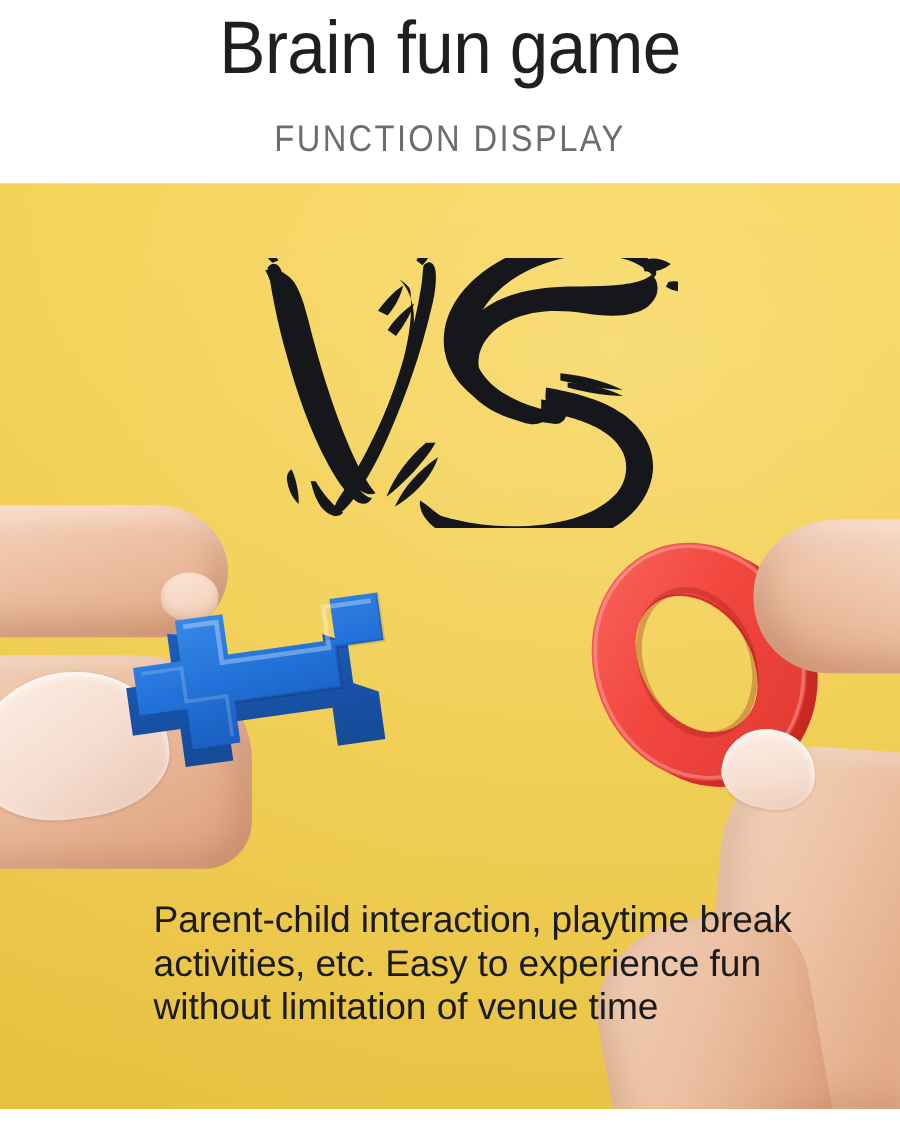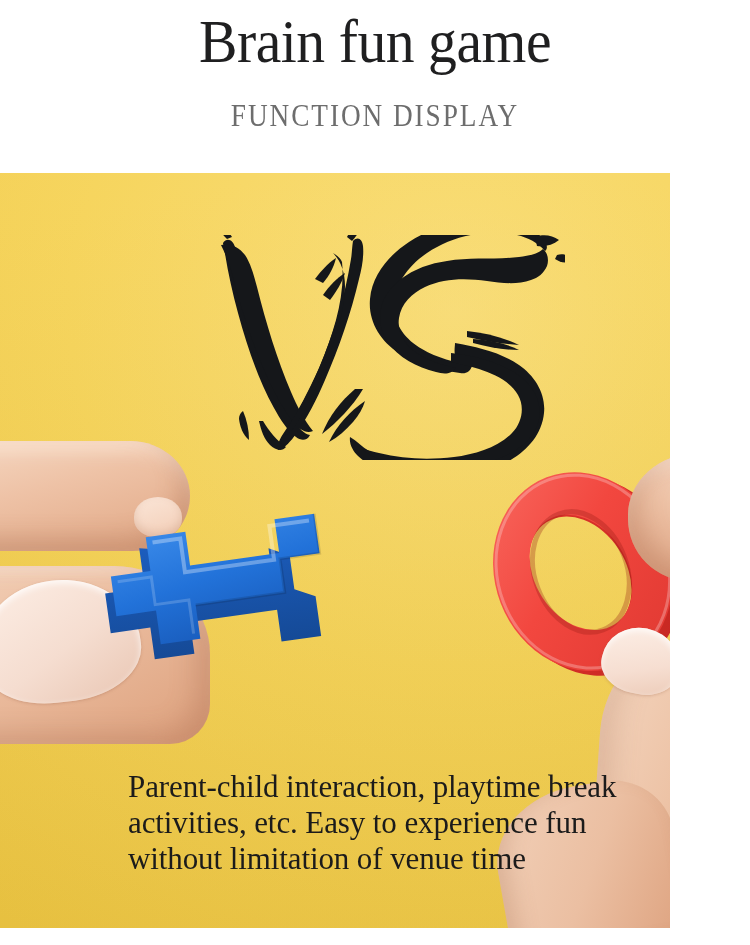--- a/index.html
+++ b/index.html
@@ -12,21 +12,20 @@
     height: 945px;
     font-family: "Liberation Sans", sans-serif;
     overflow: hidden;
   }
   .page {
     position: relative;
     width: 750px;
     height: 945px;
     background: #ffffff;
     overflow: hidden;
-    font-family: Liberation Serif, serif;
   }
 
   
   .header {
     position: absolute;
     left: 0;
     top: 0;
     width: 750px;
     height: 157px;
     background: #ffffff;
@@ -59,22 +58,22 @@
     letter-spacing: 2.2px;
     transform: scaleX(0.88);
     transform-origin: center top;
     white-space: nowrap;
   }
 
   
   .photo {
     position: absolute;
     left: 0;
-    top: 173px;
-    width: 670px;
+    top: 153px;
+    width: 750px;
     height: 771px;
     overflow: hidden;
     background: #eab308;
   }
   .photo-bg {
     position: absolute;
     inset: 0;
     background:
       radial-gradient(120% 95% at 68% 18%, #f9dc73 0%, #f6d356 48%, #efc742 100%);
   }

